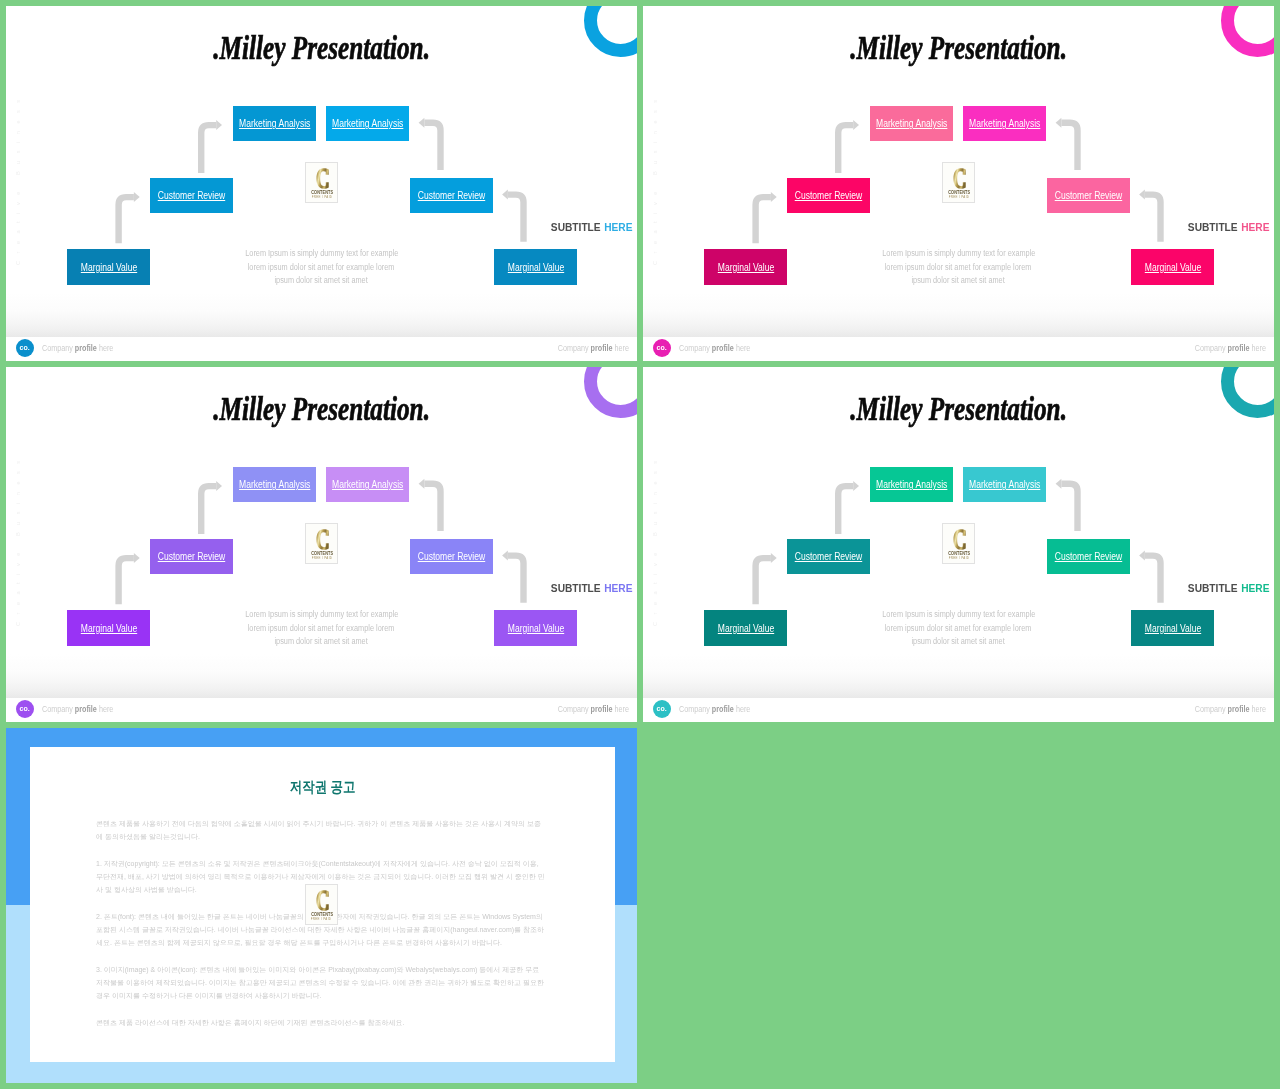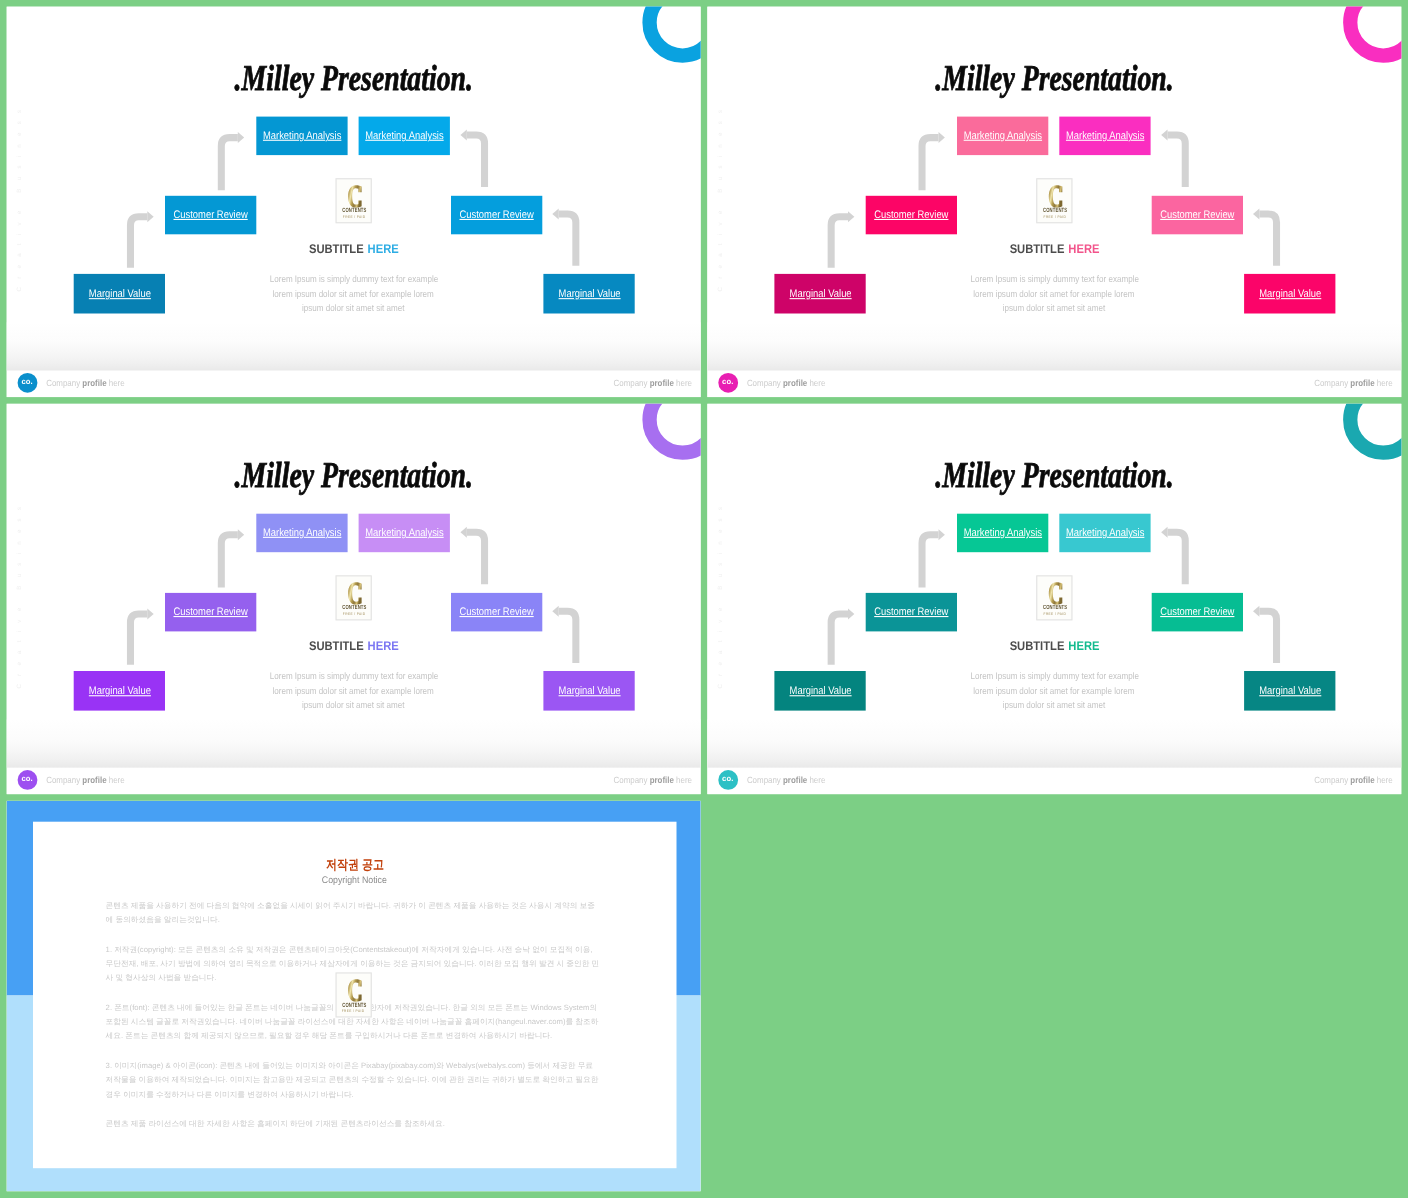--- a/index.html
+++ b/index.html
@@ -17,21 +17,21 @@
   .body-area{position:absolute;left:0;top:0;width:100%;height:331px;background:#fff;}
   .body-shade{position:absolute;left:0;top:287px;width:100%;height:44px;
               background:linear-gradient(to bottom,#ffffff 0%,#fcfcfc 40%,#f7f7f7 62%,#f1f1f1 82%,#e9e9e9 100%);}
   .footer{position:absolute;left:0;top:331px;width:100%;height:24px;background:#fff;}
 
   .corner-ring{position:absolute;left:578px;top:-22.5px;width:73px;height:73px;
                border-radius:50%;border:13.5px solid #000;box-sizing:border-box;}
 
   .title{position:absolute;left:0;top:26px;width:100%;text-align:center;
          font-family:"Liberation Serif",serif;font-weight:bold;font-style:italic;
-         font-size:33px;line-height:33px;color:#0a0a0a;margin-top:24px;}
+         font-size:33px;line-height:33px;color:#0a0a0a;}
   .title span{display:inline-block;transform:scaleX(0.765);transform-origin:center;
               -webkit-text-stroke:0.7px #0a0a0a;paint-order:stroke fill;}
 
   .vtext{position:absolute;left:9px;top:83px;width:10px;height:176px;
          writing-mode:vertical-rl;transform:rotate(180deg);
          font-size:5.6px;letter-spacing:7.5px;color:#efefef;white-space:nowrap;}
 
   .nbox{position:absolute;display:flex;align-items:center;justify-content:center;
         color:#fff;font-size:10px;text-decoration:underline;}
   .nbox span{display:inline-block;transform:scaleX(0.855);transform-origin:center;white-space:nowrap;}
@@ -39,21 +39,21 @@
   .logo{position:absolute;left:299px;top:156px;width:33px;height:41px;
         background:#fdfdfa;border:1px solid #e2e2e2;box-sizing:border-box;}
   .logo svg{position:absolute;left:0;top:0;width:33px;height:41px;}
   .logo .t1{position:absolute;left:0;top:27.4px;width:100%;text-align:center;
             font-size:5.6px;font-weight:bold;letter-spacing:0.2px;color:#625634;line-height:5.6px;}
   .logo .t2{position:absolute;left:0;top:33.2px;width:100%;text-align:center;
             font-size:3.4px;letter-spacing:0.4px;color:#a08c58;line-height:3.4px;}
   .logo .t1 span,.logo .t2 span{display:inline-block;transform:scaleX(0.68);}
   .logo .t2 span{transform:scaleX(0.86);}
 
-  .subtitle{position:absolute;left:0;top:214.5px;width:100%;text-align:center;
+  .subtitle{position:absolute;left:0;top:214.5px;width:100%;text-align:right;
             font-size:11.4px;font-weight:bold;color:#4c4c4c;}
   .subtitle .wrap{display:inline-block;transform:scaleX(0.894);transform-origin:center;white-space:nowrap;}
   .subtitle .hl{margin-left:4px;}
 
   .lorem{position:absolute;left:0;top:241.3px;width:100%;text-align:center;
          font-size:8.5px;color:#c4c4c4;line-height:13.6px;}
   .lorem span{display:inline-block;transform:scaleX(0.862);transform-origin:center;white-space:nowrap;}
 
   .fcirc{position:absolute;left:9.6px;top:332.6px;width:18.2px;height:18.2px;border-radius:50%;
          display:flex;align-items:center;justify-content:center;
@@ -65,21 +65,21 @@
   .fright span{transform-origin:right center;}
   .fleft b,.fright b{color:#9e9e9e;font-weight:bold;}
 
   svg.arrows{position:absolute;left:0;top:0;width:631px;height:331px;}
 
   
   .cp-top{position:absolute;left:0;top:0;width:100%;height:177px;background:#47a0f4;}
   .cp-bot{position:absolute;left:0;top:177px;width:100%;height:178px;background:#b0dffc;}
   .cp-card{position:absolute;left:24px;top:19px;width:585px;height:315px;background:#fff;}
   .cp-h1{position:absolute;left:0;top:32.5px;width:100%;text-align:center;
-         font-size:12px;line-height:13px;font-weight:bold;color:#c2410c;}
+         font-size:15px;line-height:13px;font-weight:bold;color:#0f766e;}
   .cp-h1 span{display:inline-block;transform:scaleX(0.83);}
   .cp-h2{position:absolute;left:0;top:47.5px;width:100%;text-align:center;
          font-size:8.7px;line-height:10px;color:#8c8c8c;}
   .cp-h2 span{display:inline-block;transform:scaleX(0.92);}
   .cp-body{position:absolute;left:66px;top:70.4px;width:451px;
            font-size:7px;line-height:13px;color:#c9c9c9;word-break:break-all;}
   .cp-body p{margin:0 0 13.8px 0;}
   .cp-logo{left:274.6px;top:136.6px;}
 </style>
 </head>
@@ -384,21 +384,20 @@
       </div>
       <div class="nbox" style="left: 488px; top: 243px; width: 83px; height: 36px; background: rgb(6, 134, 132);">
         <span>Marginal Value</span>
       </div>
     </div>
     <div class="slide s5">
   <div class="cp-top" style="background: rgb(71, 160, 244);"></div>
   <div class="cp-bot" style="background: rgb(176, 223, 252);"></div>
   <div class="cp-card">
     <div class="cp-h1"><span>저작권 공고</span></div>
-    <div class="cp-h2"><span>Copyright Notice</span></div>
     <div class="cp-body">
           <p>콘텐츠 제품을 사용하기 전에 다음의 협약에 소홀없을 시세이 읽어 주시기 바랍니다. 귀하가 이 콘텐츠 제품을 사용하는 것은 사용시 계약의 보증에 동의하셨음을 알리는것입니다.</p>
           <p>1. 저작권(copyright): 모든 콘텐츠의 소유 및 저작권은 콘텐츠테이크아웃(Contentstakeout)에 저작자에게 있습니다. 사전 승낙 없이 모집적 이용, 무단전재, 배포, 사기 방법에 의하여 영리 목적으로 이용하거나 제삼자에게 이용하는 것은 금지되어 있습니다. 이러한 모집 행위 발견 시 중인한 민사 및 형사상의 사법을 받습니다.</p>
           <p>2. 폰트(font): 콘텐츠 내에 들어있는 한글 폰트는 네이버 나눔글꼴의 서체몸은 한자에 저작권있습니다. 한글 외의 모든 폰트는 Windows System의 포함된 시스템 글꼴로 저작권있습니다. 네이버 나눔글꼴 라이선스에 대한 자세한 사항은 네이버 나눔글꼴 홈페이지(hangeul.naver.com)를 참조하세요. 폰트는 콘텐츠의 함께 제공되지 않으므로, 필요할 경우 해당 폰트를 구입하시거나 다른 폰트로 변경하여 사용하시기 바랍니다.</p>
           <p>3. 이미지(image) &amp; 아이콘(icon): 콘텐츠 내에 들어있는 이미지와 아이콘은 Pixabay(pixabay.com)와 Webalys(webalys.com) 등에서 제공한 무료 저작물을 이용하여 제작되었습니다. 이미지는 참고용만 제공되고 콘텐츠의 수정할 수 있습니다. 이에 관한 권리는 귀하가 별도로 확인하고 필요한 경우 이미지를 수정하거나 다른 이미지를 변경하여 사용하시기 바랍니다.</p>
           <p>콘텐츠 제품 라이선스에 대한 자세한 사항은 홈페이지 하단에 기재된 콘텐츠라이선스를 참조하세요.</p>
         </div>
     <div class="logo cp-logo">
       <svg viewBox="0 0 33 41">
         <defs>

